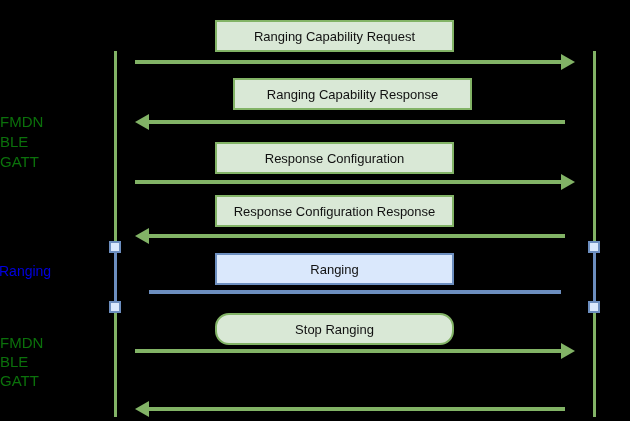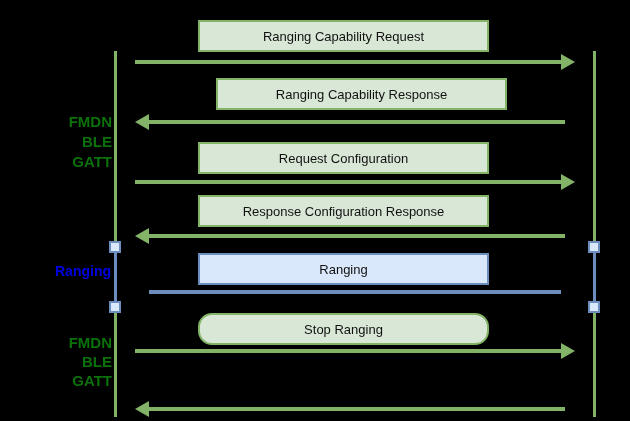--- a/index.html
+++ b/index.html
@@ -21,21 +21,21 @@
 
   
   .endpoint{position:absolute;width:12px;height:12px;box-sizing:border-box;
     background:#dae8fc;border:2px solid #6c8ebf;}
   .ep-l1{left:109px;top:241px;}
   .ep-l2{left:109px;top:301px;}
   .ep-r1{left:588px;top:241px;}
   .ep-r2{left:588px;top:301px;}
 
   
-  .msg-box{position:absolute;left:198px;width:291px;height:32px;box-sizing:border-box;
+  .msg-box{position:absolute;left:215px;width:239px;height:32px;box-sizing:border-box;
     display:flex;align-items:center;justify-content:center;
     font-size:13px;color:#111;border:2px solid;}
   .msg-box.green{background:#d9e8d6;border-color:#82b366;}
   .msg-box.blue{background:#dae8fc;border-color:#6c8ebf;}
   .b1{top:20px;} .b2{top:78px;margin-left:18px;} .b3{top:142px;} .b4{top:195px;}
   .b5{top:253px;} .b6{top:313px;border-radius:14px;} .b7{top:364px;}
 
   
   .arrow{position:absolute;height:16px;left:135px;}
   .arrow .shaft{position:absolute;top:6px;height:4px;}
@@ -54,22 +54,22 @@
   .arrow.dir-both .head.h-left{left:0;border-right:14px solid;}
   .arrow.dir-both .head.h-right{right:0;border-left:14px solid;}
   .arrow.green .head{border-left-color:#82b366;border-right-color:#82b366;
     border-top-color:transparent;border-bottom-color:transparent;}
   .arrow.blue .head{border-left-color:#6c8ebf;border-right-color:#6c8ebf;
     border-top-color:transparent;border-bottom-color:transparent;}
   .a1{top:54px;} .a2{top:114px;} .a3{top:174px;} .a4{top:228px;}
   .a5{top:284px;} .a6{top:343px;} .a7{top:401px;}
 
   
-  .side-label{position:absolute;left:0;width:112px;text-align:right;
-    font-weight:bold;font-size:15px;}
+  .side-label{position:absolute;left:0;width:112px;text-align:left;
+    font-weight:normal;font-size:15px;}
   .side-label div{line-height:20px;}
   .side-label.green-text{color:#0b710b;}
   .side-label.blue-text{color:#0000e0;font-size:14px;}
   .sl1{top:112px;}
   .sl2{top:261px;left:-1px;}
   .sl3{top:333px;}
   .sl3 div{line-height:19px;}
 </style>
 </head>
 <body>
@@ -105,21 +105,21 @@
     <span class="shaft"></span>
     <span class="head"></span>
   </div>
 
   <div class="msg-box green b2">Ranging Capability Response</div>
   <div class="arrow green dir-left a2">
     <span class="shaft"></span>
     <span class="head"></span>
   </div>
 
-  <div class="msg-box green b3">Request Configuration</div>
+  <div class="msg-box green b3">Response Configuration</div>
   <div class="arrow green dir-right a3">
     <span class="shaft"></span>
     <span class="head"></span>
   </div>
 
   <div class="msg-box green b4">Response Configuration Response</div>
   <div class="arrow green dir-left a4">
     <span class="shaft"></span>
     <span class="head"></span>
   </div>

